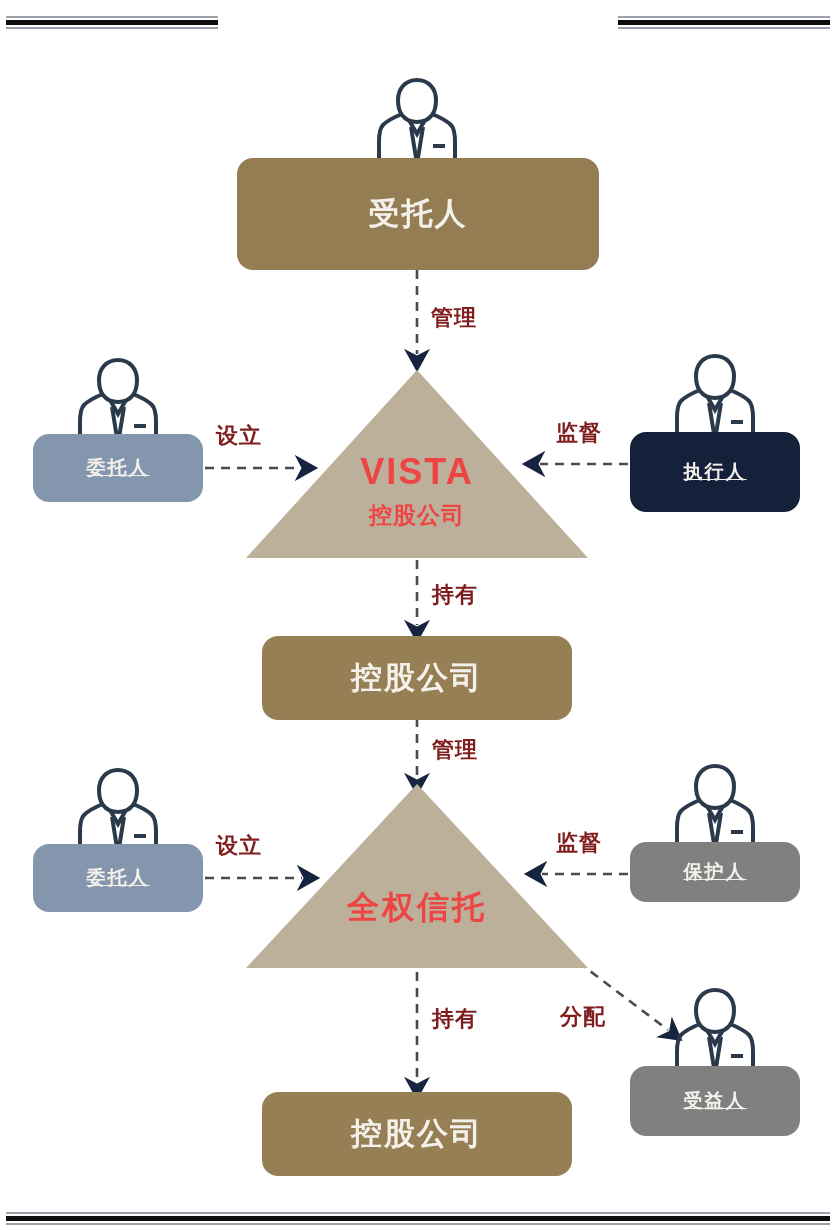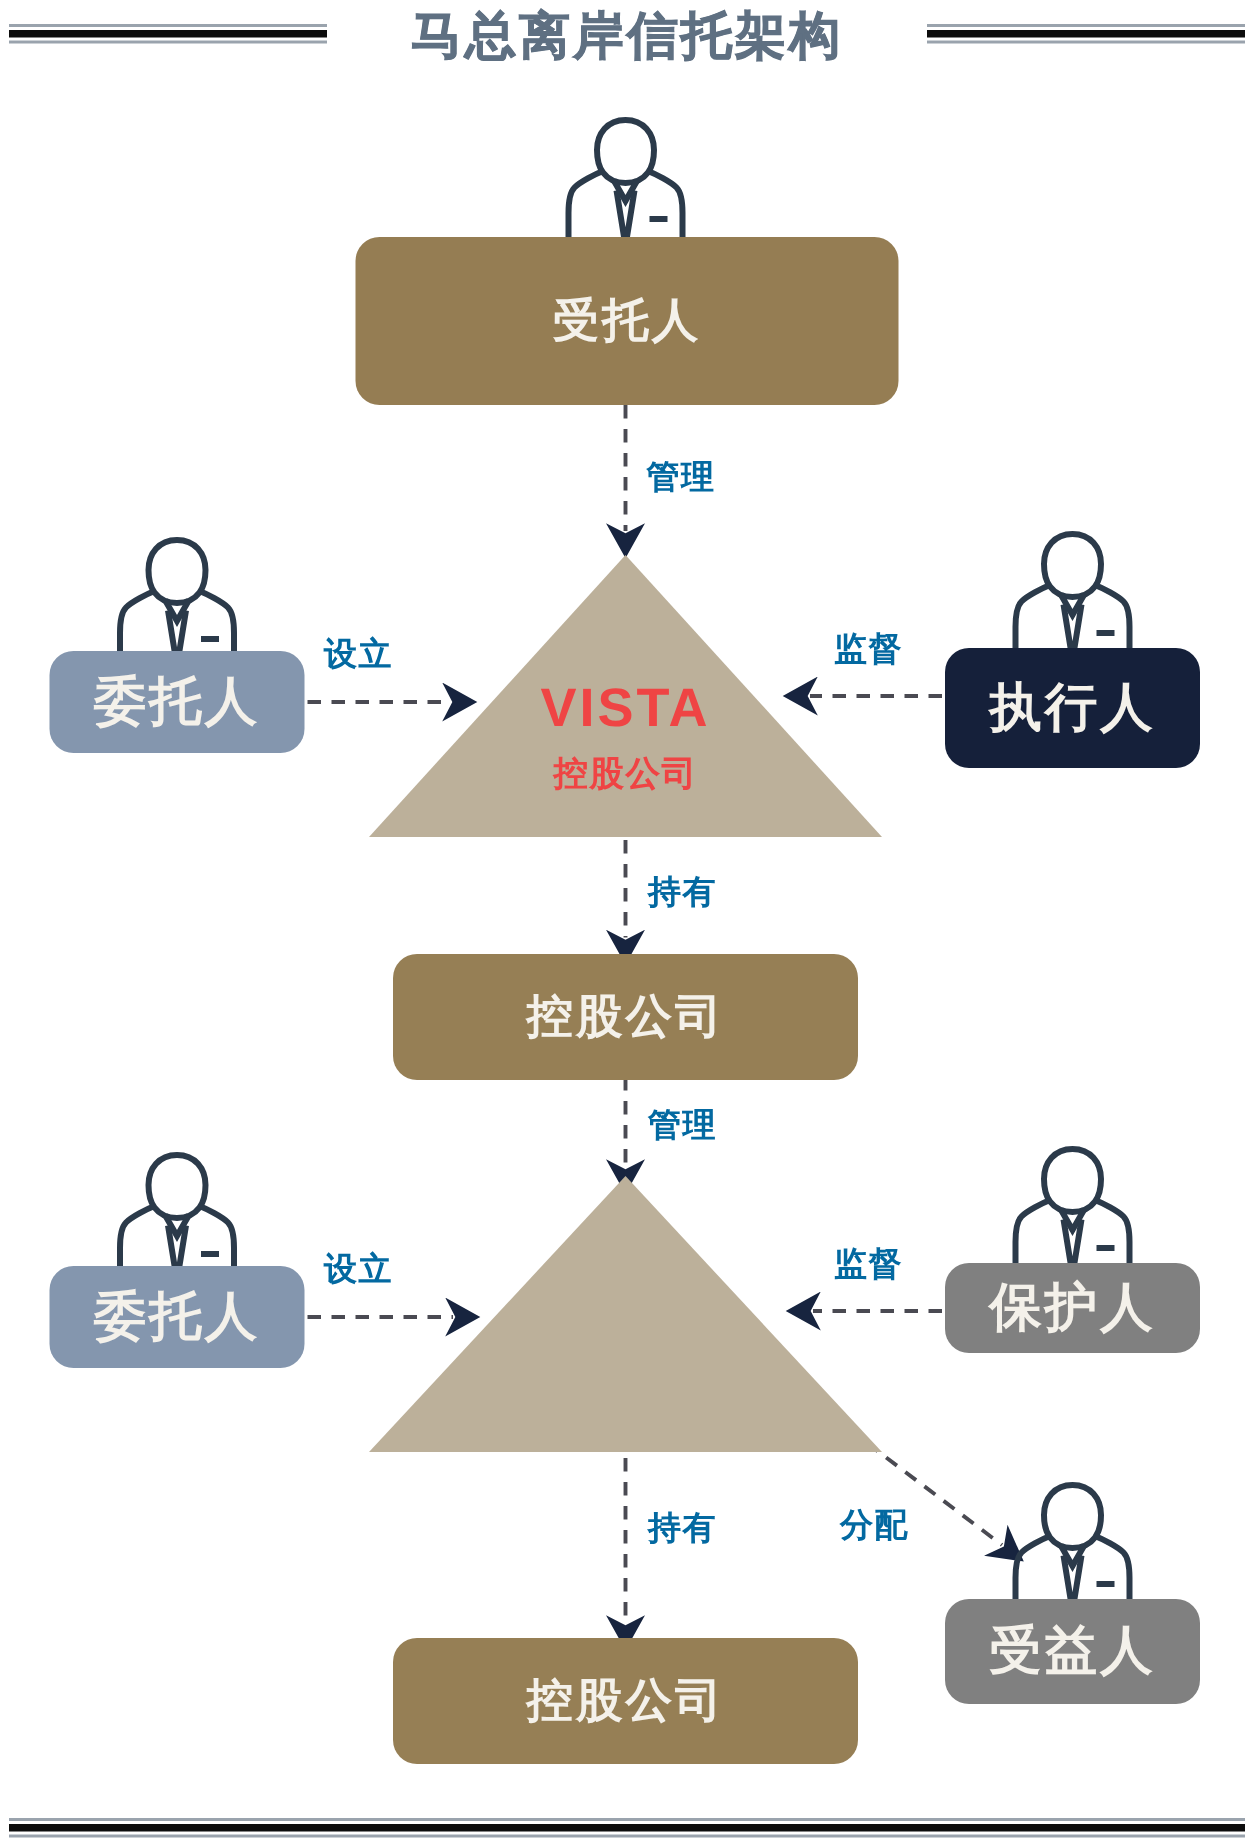--- a/index.html
+++ b/index.html
@@ -92,22 +92,23 @@
     font-size: 31px;
     line-height: 36px;
     letter-spacing: 2px;
   }
   .node .sub-label {
     font-size: 23px;
     line-height: 30px;
     letter-spacing: 1px;
   }
   .node.small .main-label {
-    font-size: 35px;
+    font-size: 19px;
     line-height: 34px;
+    text-decoration: underline;
   }
 
   
   .person {
     position: absolute;
     width: 84px;
     height: 92px;
   }
   .person svg { display: block; width: 84px; height: 92px; }
   .tri-label {
@@ -132,42 +133,41 @@
     font-size: 32px;
     line-height: 38px;
     letter-spacing: 3px;
   }
 
   
   .edge-label {
     position: absolute;
     font-size: 22px;
     font-weight: bold;
-    color: #0369a1;
+    color: #7f1d1d;
     letter-spacing: 1px;
     white-space: nowrap;
   }
 </style>
 </head>
 <body>
 
 <div id="page">
 
   <div class="title-bar">
     <div class="rule rule-left">
       <div class="thin-top"></div>
         <div class="thick"></div>
         <div class="thin-bottom"></div>
     </div>
     <div class="rule rule-right">
       <div class="thin-top"></div>
         <div class="thick"></div>
         <div class="thin-bottom"></div>
     </div>
-    <div class="title-text">马总离岸信托架构</div>
   </div>
 
   <svg width="836" height="1230" style="position:absolute;left:0;top:0;">
     <defs>
       <marker id="ah" markerWidth="10" markerHeight="10" refX="2" refY="5" orient="auto" markerUnits="strokeWidth">
         <path d="M0,0 L9,5 L0,10 L2.6,5 Z" fill="#17243f"></path>
       </marker>
     </defs>
 
     <line x1="417" y1="270" x2="417" y2="354" stroke="#4a4a52" stroke-width="2.6" stroke-dasharray="9,7" marker-end="url(#ah)"></line>
@@ -290,20 +290,23 @@
 
   <div class="node" style="left:262px; top:1092px; width:310px; height:84px; background:#967f55;">
     <div class="main-label">控股公司</div>
   </div>
 
   <div class="tri-wrap" style="left:246px; top:452px; width:342px; text-align:center;">
     <div class="tri-label tri-name-en" style="position:relative;">VISTA</div>
     <div class="tri-label tri-name-cn" style="position:relative; margin-top:8px;">控股公司</div>
   </div>
 
+  <div class="tri-wrap" style="left:246px; top:888px; width:342px; text-align:center;">
+    <div class="tri-label tri-name-big" style="position:relative;">全权信托</div>
+  </div>
 
   <div class="edge-label" style="left:431px; top:303px;">管理</div>
 
   <div class="edge-label" style="left:216px; top:421px;">设立</div>
 
   <div class="edge-label" style="left:556px; top:418px;">监督</div>
 
   <div class="edge-label" style="left:432px; top:580px;">持有</div>
 
   <div class="edge-label" style="left:432px; top:735px;">管理</div>

